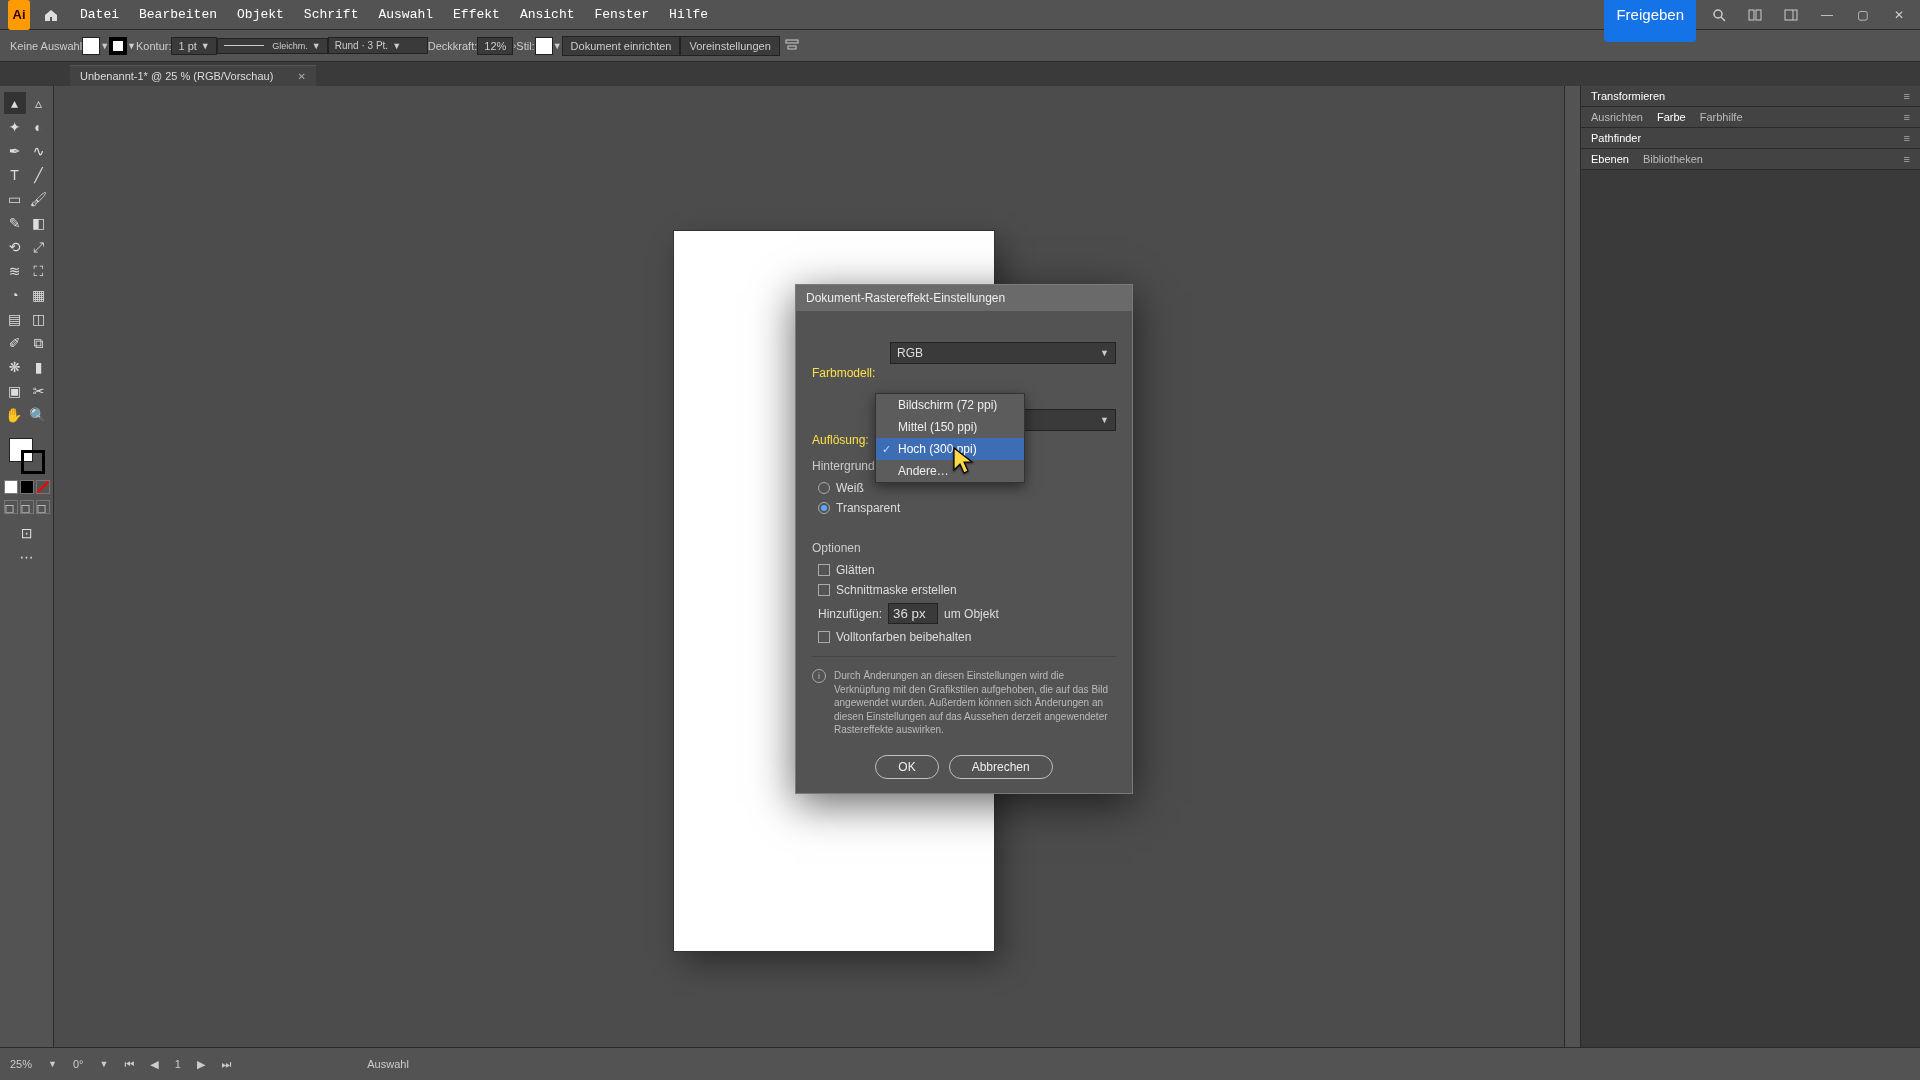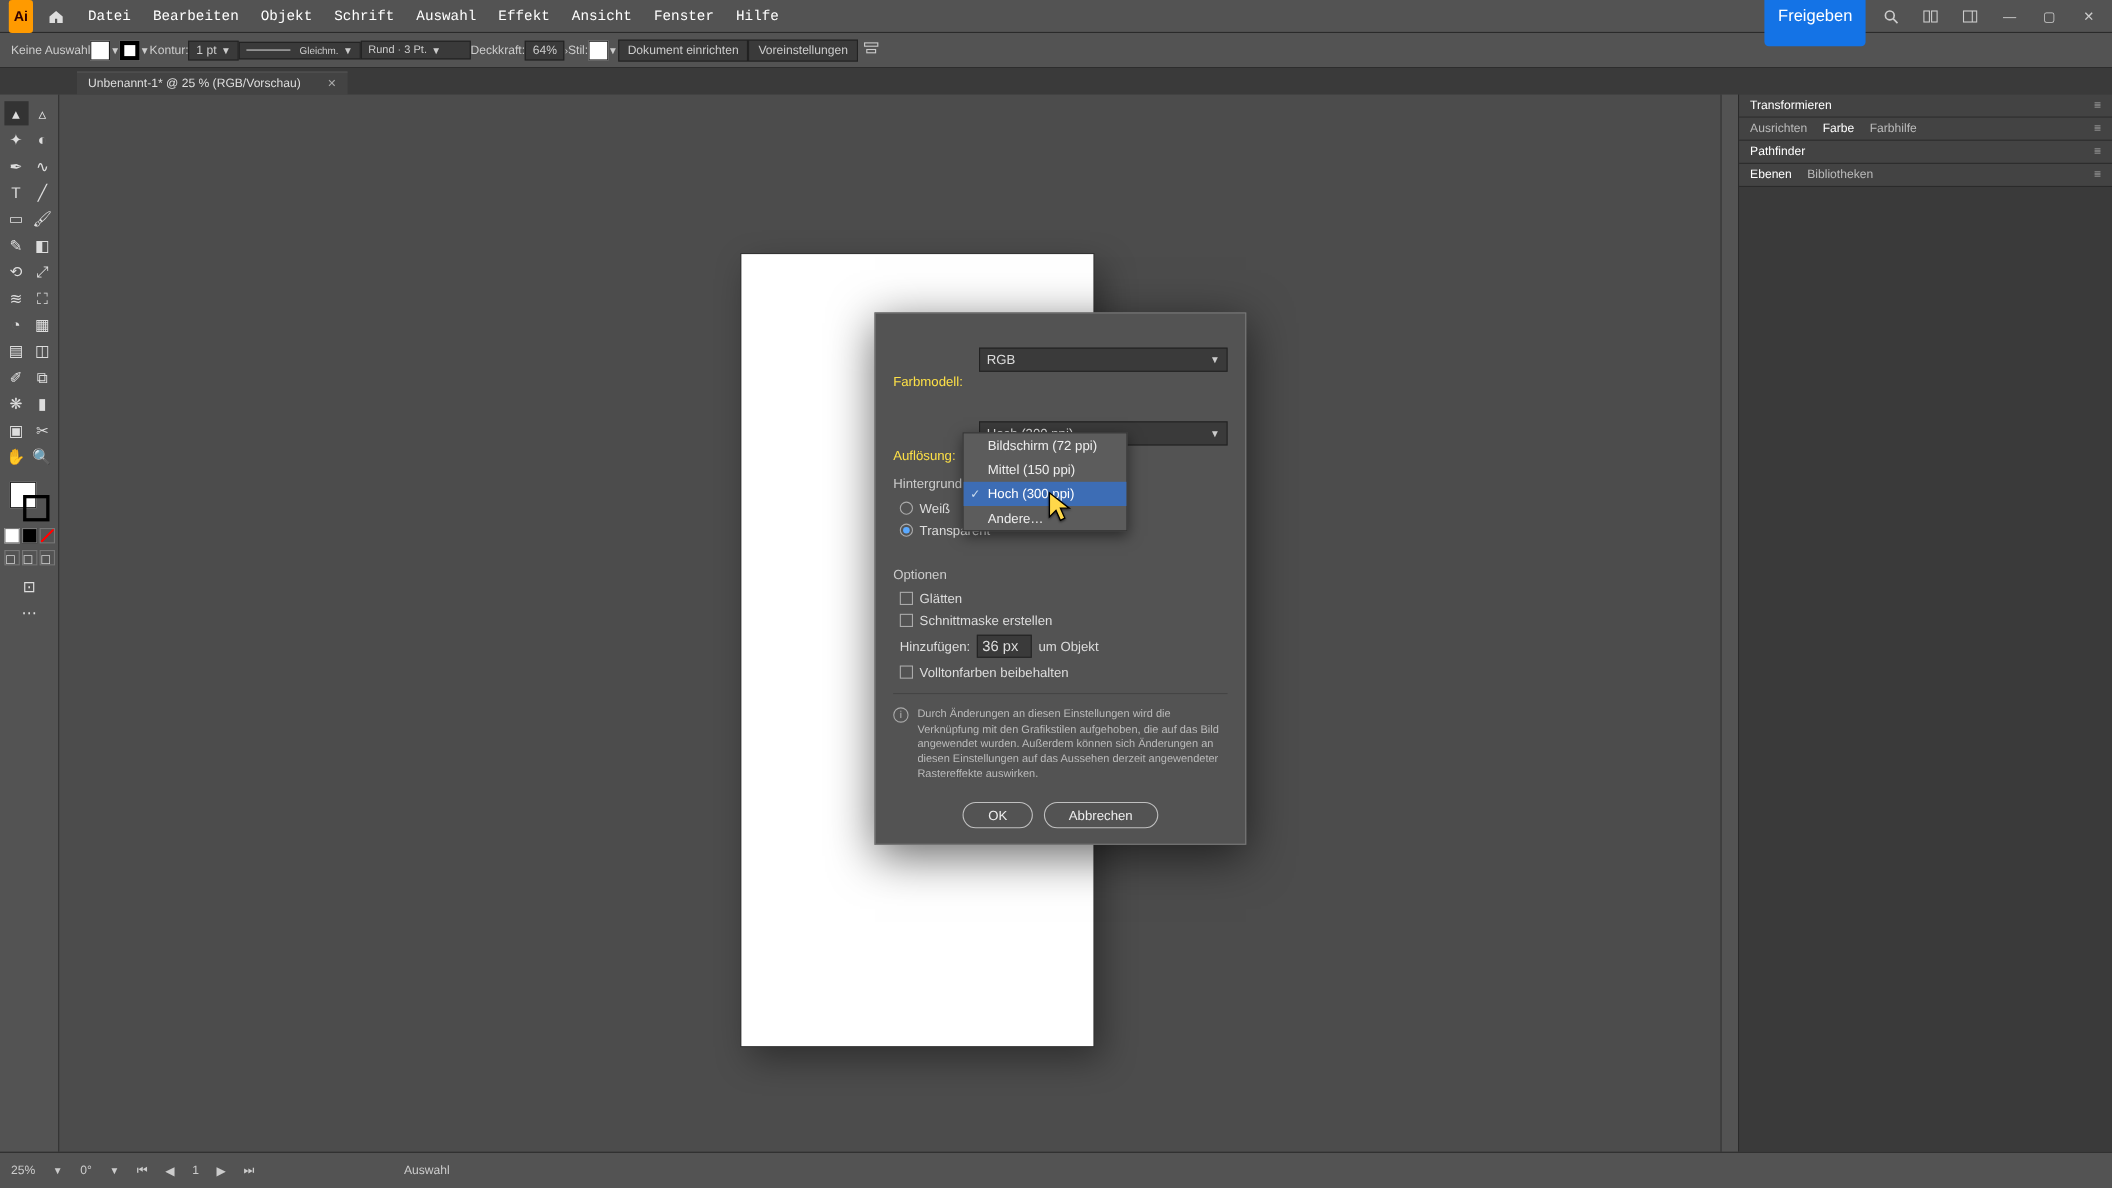--- a/index.html
+++ b/index.html
@@ -132,21 +132,21 @@
       <span style="flex:1;border-top:1px solid #ccc;margin-right:4px"></span>
       <span style="font-size:9px">Gleichm.</span>
       <span class="chev">▼</span>
     </div>
   <div class="cb-drop" style="width:100px">
       <span style="font-size:10px">Rund · 3 Pt.</span>
       <span class="chev">▼</span>
     </div>
   <span class="cb-label">Deckkraft:</span>
   <div class="cb-drop">
-      <span>64%</span>
+      <span>12%</span>
     </div>
   <span class="chev">›</span>
   <span class="cb-label">Stil:</span>
   <div class="cb-swatch" style="background:#fff"></div>
   <span class="chev">▼</span>
   <div class="cb-btn">Dokument einrichten</div>
   <div class="cb-btn">Voreinstellungen</div>
   <div style="margin-left:4px"><svg width="16" height="16" viewBox="0 0 16 16">
         <rect x="2" y="3" width="12" height="3" fill="none" stroke="#ccc"></rect>
         <rect x="4" y="9" width="8" height="3" fill="none" stroke="#ccc"></rect>
@@ -274,20 +274,21 @@
     <span class="chev">▼</span>
   <span>⏮</span>
   <span>◀</span>
   <span>1</span>
   <span>▶</span>
   <span>⏭</span>
   <span style="margin-left:120px">Auswahl</span>
 </div>
 
 <div class="dialog">
+  <div class="dlg-title">Dokument-Rastereffekt-Einstellungen</div>
   <div class="dlg-body">
     <div class="dlg-row">
       <label>Farbmodell:</label>
       <div class="select">
           <span>RGB</span>
           <span class="chev">▼</span>
         </div>
     </div>
     <div class="dlg-row">
       <label>Auflösung:</label>

